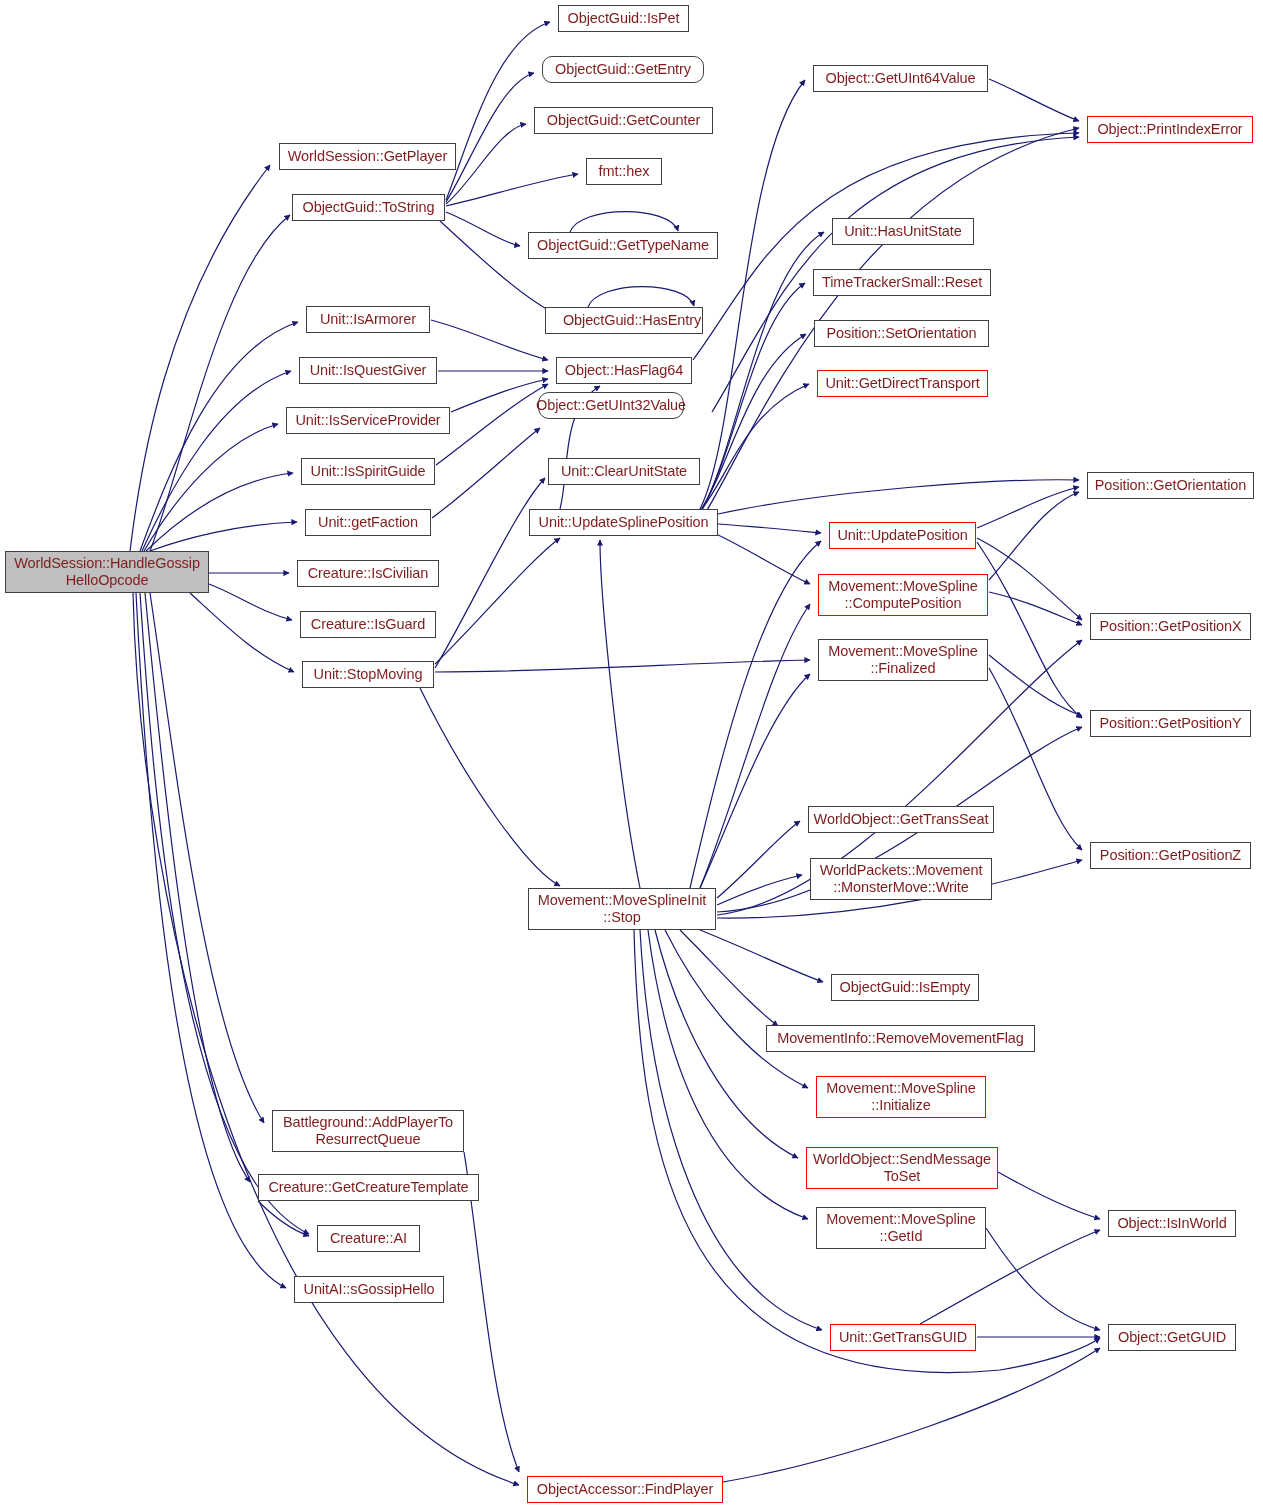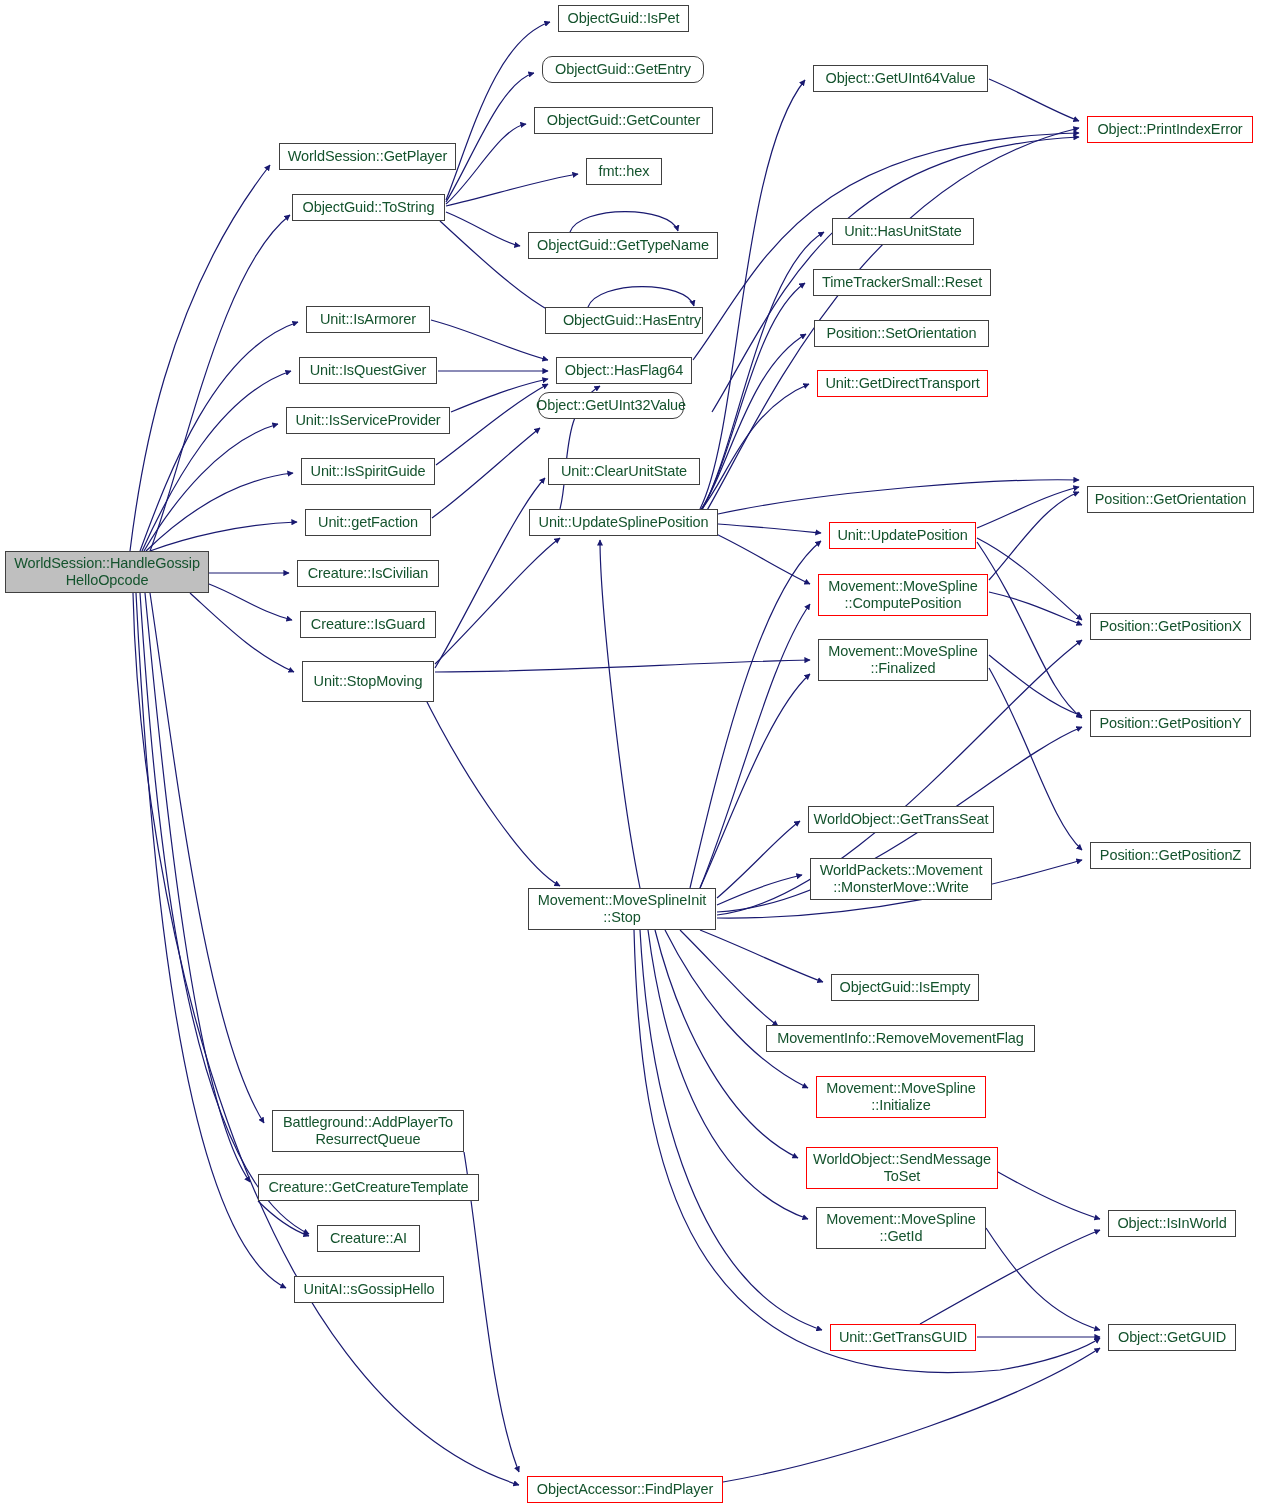--- a/index.html
+++ b/index.html
@@ -29,21 +29,21 @@
     position: absolute;
     box-sizing: border-box;
     display: flex;
     align-items: center;
     justify-content: center;
     text-align: center;
     background: #ffffff;
     border: 1px solid #404040;
     font-size: 14.5px;
     line-height: 1.15;
-    color: #14532d;
+    color: #7f1d1d;
     white-space: pre-line;
     letter-spacing: -0.1px;
     padding: 0 4px;
   }
   .node.red {
     border: 1px solid #ff0000;
   }
   .node.current {
     background: #bfbfbf;
     border: 1px solid #404040;
@@ -148,32 +148,32 @@
       <div class="node" style="left: 586px; top: 158px; width: 76px; height: 27px;">fmt::hex</div>
       <div class="node" style="left: 528px; top: 232px; width: 190px; height: 27px;">ObjectGuid::GetTypeName</div>
       <div class="node" style="left: 545px; top: 307px; width: 158px; height: 27px; padding-left: 20px;">ObjectGuid::HasEntry</div>
       <div class="node" style="left: 306px; top: 306px; width: 124px; height: 27px;">Unit::IsArmorer</div>
       <div class="node" style="left: 299px; top: 357px; width: 138px; height: 27px;">Unit::IsQuestGiver</div>
       <div class="node" style="left: 286px; top: 407px; width: 164px; height: 27px;">Unit::IsServiceProvider</div>
       <div class="node" style="left: 301px; top: 458px; width: 134px; height: 27px;">Unit::IsSpiritGuide</div>
       <div class="node" style="left: 305px; top: 509px; width: 126px; height: 27px;">Unit::getFaction</div>
       <div class="node" style="left: 297px; top: 560px; width: 142px; height: 27px;">Creature::IsCivilian</div>
       <div class="node" style="left: 300px; top: 611px; width: 136px; height: 27px;">Creature::IsGuard</div>
-      <div class="node" style="left: 302px; top: 661px; width: 132px; height: 41px;">Unit::StopMoving</div>
+      <div class="node" style="left: 302px; top: 661px; width: 132px; height: 27px;">Unit::StopMoving</div>
       <div class="node" style="left: 556px; top: 357px; width: 136px; height: 27px;">Object::HasFlag64</div>
       <div class="node" style="left: 538px; top: 392px; width: 146px; height: 27px; border-radius: 11px;">Object::GetUInt32Value</div>
       <div class="node" style="left: 548px; top: 458px; width: 152px; height: 27px;">Unit::ClearUnitState</div>
       <div class="node" style="left: 529px; top: 509px; width: 189px; height: 27px;">Unit::UpdateSplinePosition</div>
       <div class="node" style="left: 813px; top: 65px; width: 175px; height: 27px;">Object::GetUInt64Value</div>
       <div class="node red" style="left: 1087px; top: 116px; width: 166px; height: 27px;">Object::PrintIndexError</div>
       <div class="node" style="left: 832px; top: 218px; width: 142px; height: 27px;">Unit::HasUnitState</div>
       <div class="node" style="left: 813px; top: 269px; width: 178px; height: 27px;">TimeTrackerSmall::Reset</div>
       <div class="node" style="left: 814px; top: 320px; width: 175px; height: 27px;">Position::SetOrientation</div>
       <div class="node red" style="left: 817px; top: 370px; width: 171px; height: 27px;">Unit::GetDirectTransport</div>
-      <div class="node" style="left: 1087px; top: 472px; width: 167px; height: 27px; margin-top: 14px;">Position::GetOrientation</div>
+      <div class="node" style="left: 1087px; top: 472px; width: 167px; height: 27px;">Position::GetOrientation</div>
       <div class="node red" style="left: 829px; top: 522px; width: 147px; height: 27px;">Unit::UpdatePosition</div>
       <div class="node red" style="left: 818px; top: 574px; width: 170px; height: 42px;">Movement::MoveSpline
 ::ComputePosition</div>
       <div class="node" style="left: 818px; top: 639px; width: 170px; height: 42px;">Movement::MoveSpline
 ::Finalized</div>
       <div class="node" style="left: 1090px; top: 613px; width: 161px; height: 27px;">Position::GetPositionX</div>
       <div class="node" style="left: 1090px; top: 710px; width: 161px; height: 27px;">Position::GetPositionY</div>
       <div class="node" style="left: 1090px; top: 842px; width: 161px; height: 27px;">Position::GetPositionZ</div>
       <div class="node" style="left: 808px; top: 806px; width: 186px; height: 27px;">WorldObject::GetTransSeat</div>
       <div class="node" style="left: 810px; top: 858px; width: 182px; height: 42px;">WorldPackets::Movement

